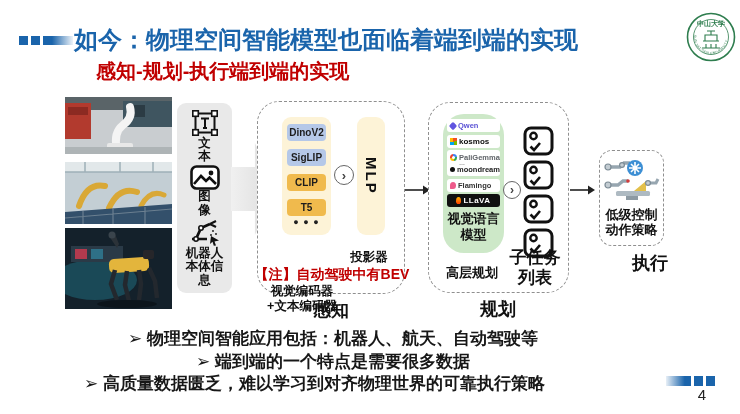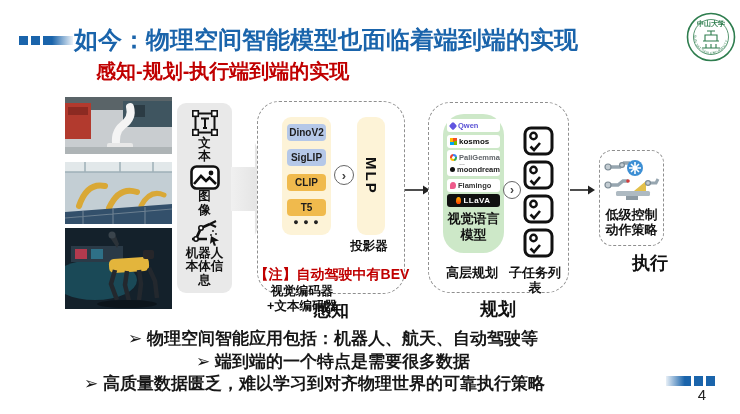--- a/index.html
+++ b/index.html
@@ -49,21 +49,21 @@
   .enc-dots { position:absolute; left:0; width:49px; top:100px; text-align:center; font-size:9px; font-weight:bold; color:#222; letter-spacing:1px; }
   .circ-arrow { position:absolute; border:1.5px solid #666; border-radius:50%; background:#fff; color:#444;
     display:flex; align-items:center; justify-content:center; font-weight:bold; }
   .circ-p { left:334px; top:165px; width:20px; height:20px; font-size:13px; }
   .circ-q { left:503px; top:181px; width:18px; height:18px; font-size:12px; }
   .mlp-box { position:absolute; left:357px; top:117px; width:28px; height:118px; background:#fdf3d7; border-radius:9px;
     display:flex; align-items:center; justify-content:center; }
   .mlp-text { writing-mode:vertical-rl; font-size:15px; font-weight:bold; color:#111; letter-spacing:2px; }
   .caption { position:absolute; font-weight:bold; color:#111; text-align:center; line-height:1.18; }
   .cap-enc { left:262px; top:239px; width:80px; font-size:12.5px;margin-top:45px; }
-  .cap-proj { left:338px; top:239px; width:62px; font-size:12.5px; }
+  .cap-proj { left:338px; top:250px; width:62px; font-size:12.5px; }
   .note-red { position:absolute; left:248px; top:266px; width:168px; text-align:center; font-size:14px; font-weight:bold; color:#c00000; white-space:nowrap; }
   .stage-label { position:absolute; font-size:18px; font-weight:bold; color:#111; text-align:center; }
   .stage-perception { left:291px; top:298px; width:80px; }
   .stage-planning { left:458px; top:297px; width:80px; }
   .stage-execution { left:615px; top:251px; width:70px; }
 
   
   .flow-arrow { position:absolute; }
 
   
@@ -82,21 +82,21 @@
   .icon-flamingo { width:6px; height:7px; background:#ee5a8b; border-radius:50% 50% 50% 10%; flex:none; }
   .icon-flame { width:5px; height:7px; background:linear-gradient(#ffb300,#ff3d00); border-radius:50% 50% 45% 45%/60% 60% 40% 40%; flex:none; }
   .txt-qwen { color:#5a52d5; }
   .txt-kosmos { color:#0d0d0d; font-size:8px; }
   .txt-pali { color:#5f6368; }
   .txt-moon { color:#222; }
   .vlm-caption { margin-top:4px; text-align:center; font-size:13px; font-weight:bold; color:#111; line-height:1.2; }
   .checklist { position:absolute; left:523px; top:126px; display:flex; flex-direction:column; gap:4px; }
   .check-icon { display:block; }
   .cap-high { left:432px; top:265px; width:80px; font-size:13px; }
-  .cap-subtask { left:506px; top:265px; width:58px; font-size:13px; }
+  .cap-subtask { left:506px; top:248px; width:58px; font-size:17px; }
 
   
   .exec-art { position:absolute; left:602px; top:155px; }
   .cap-policy { left:602px; top:207px; width:59px; font-size:13px; }
 
   
   .bullet { position:absolute; font-size:17px; font-weight:bold; color:#171717; white-space:nowrap; }
   .b1 { left:128px; top:327px; }
   .b2 { left:196px; top:350px; }
   .b3 { left:84px;  top:372px; }

